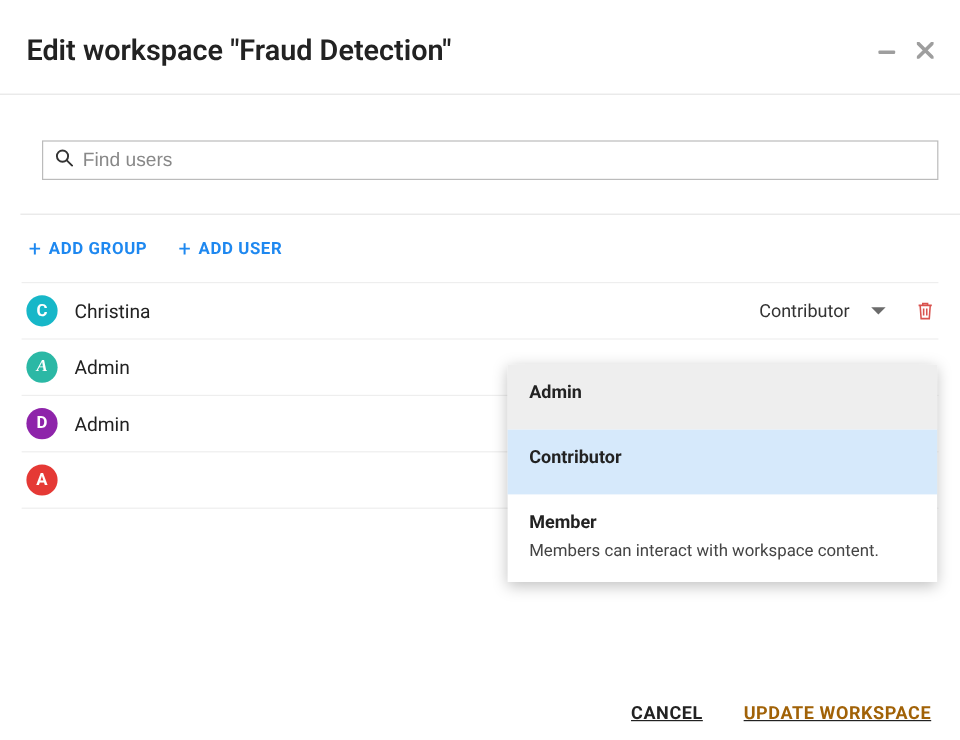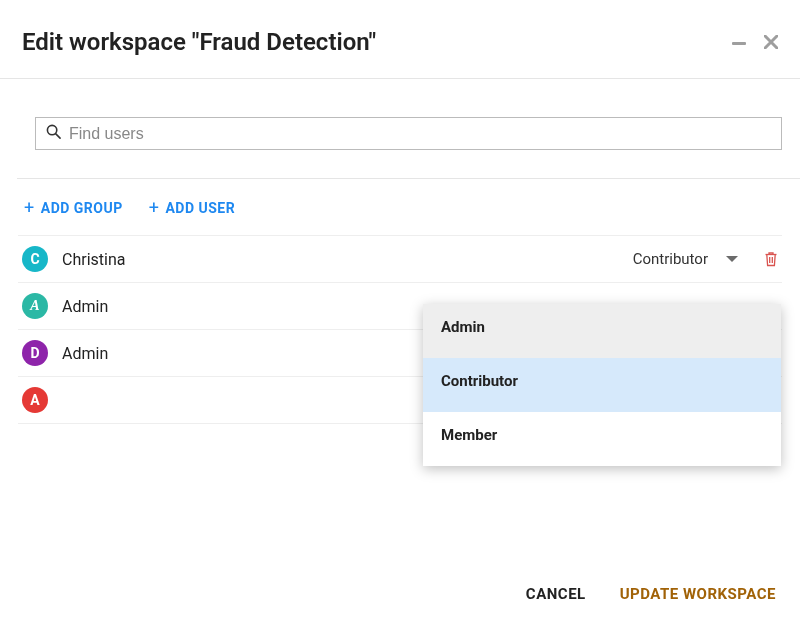--- a/index.html
+++ b/index.html
@@ -132,21 +132,21 @@
     }
     .dd-item { padding:14px 18px 16px 18px; cursor:pointer; }
     .dd-item.hover  { background:#eeeeee; }
     .dd-item.selected { background:#d6e9fb; }
     .dd-item h4 { font-size:15px; font-weight:700; margin-bottom:6px; }
     .dd-item p { font-size:14px; color:#444; line-height:1.35; }
     
     .footer {
       position:absolute;
       bottom:14px; right:24px;
-      display:flex; gap:34px; align-items:center;
+      display:flex; gap:34px; align-items:center;text-decoration:underline;
     }
     .btn-cancel { font-size:15px; font-weight:700; letter-spacing:0.5px; cursor:pointer; }
     .btn-update { font-size:15px; font-weight:700; letter-spacing:0.5px; color:#a16207; cursor:default; }
   </style>
 </head>
 <body>
 
 <div class="dialog">
 
   <div class="header">
@@ -222,20 +222,21 @@
 
   <div class="dropdown">
     <div class="dd-item hover">
       <h4>Admin</h4>
     </div>
     <div class="dd-item selected">
       <h4>Contributor</h4>
     </div>
     <div class="dd-item">
       <h4>Member</h4>
+      <p>Members can interact with workspace content.</p>
     </div>
   </div>
 
   <div class="footer">
     <span class="btn-cancel">CANCEL</span>
     <span class="btn-update">UPDATE WORKSPACE</span>
   </div>
 
 </div>
 

